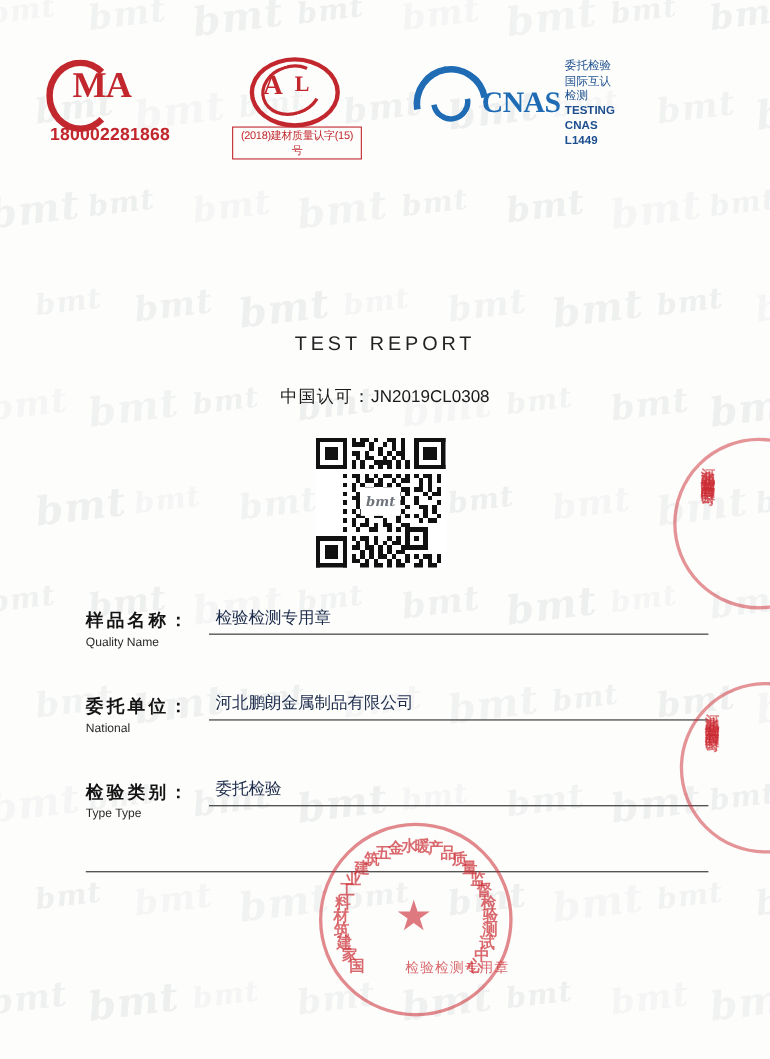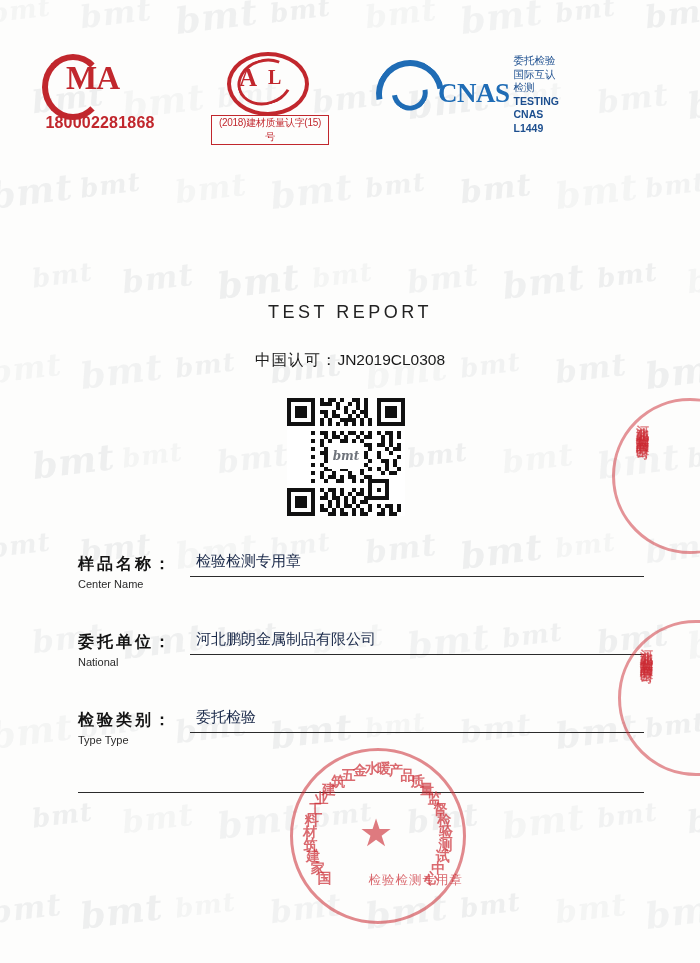--- a/index.html
+++ b/index.html
@@ -765,21 +765,21 @@
         <rect x="18" y="28" width="2" height="1"></rect>
       </g>
     </svg>
     <div class="qr-center">bmt</div>
   </div>
 
   <div class="fields">
 
     <div class="field-row">
       <div class="field-label-cn">样品名称：</div>
-      <div class="field-label-en">Center Name</div>
+      <div class="field-label-en">Quality Name</div>
       <div class="field-value">检验检测专用章</div>
       <div class="field-line"></div>
     </div>
 
     <div class="field-row">
       <div class="field-label-cn">委托单位：</div>
       <div class="field-label-en">National</div>
       <div class="field-value">河北鹏朗金属制品有限公司</div>
       <div class="field-line"></div>
     </div>

